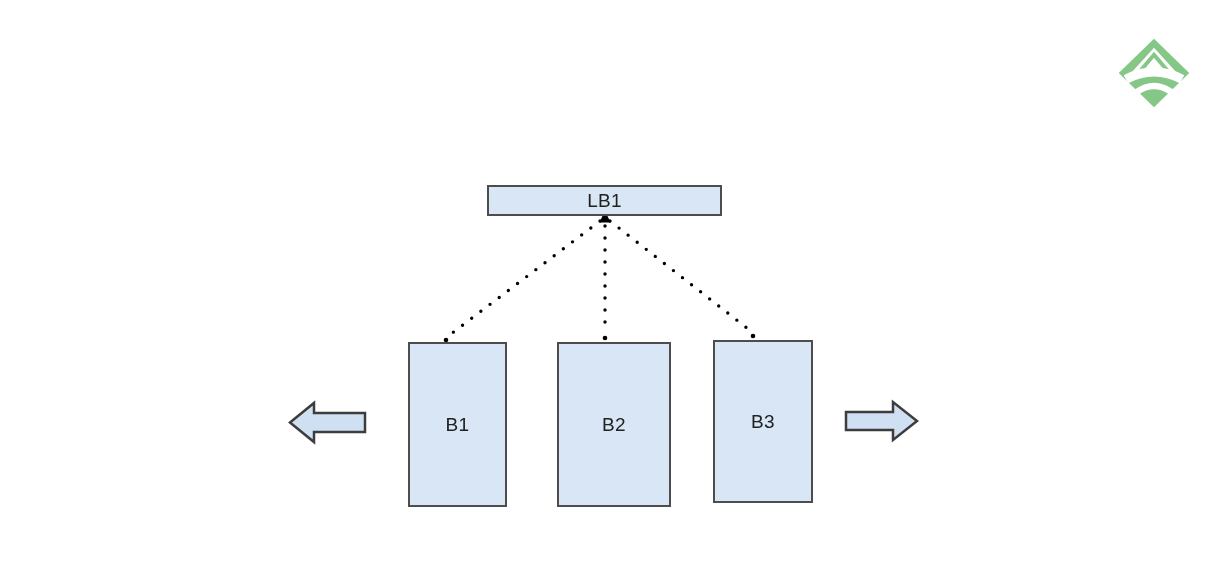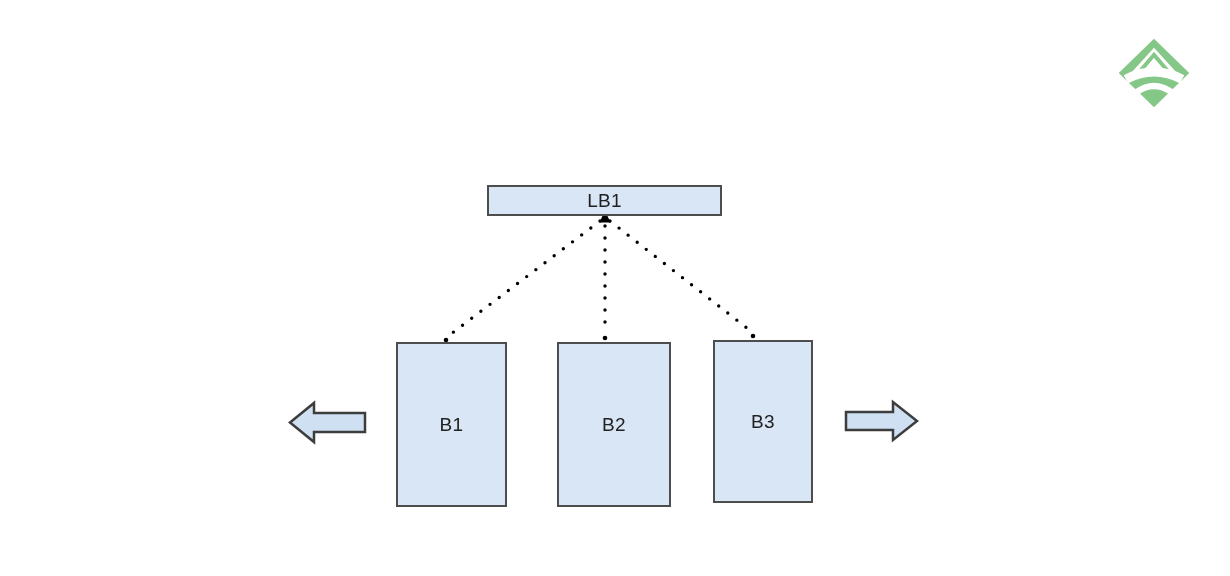--- a/index.html
+++ b/index.html
@@ -16,21 +16,21 @@
   .node{
     position:absolute;
     background:#d8e6f6;
     border:2px solid #4d4d4d;
     box-sizing:border-box;
     display:flex;align-items:center;justify-content:center;
     font-size:19px;color:#212121;
     letter-spacing:0.3px;
   }
   #node-lb1{left:487px;top:169px;width:235px;height:31px;margin-top:16px;}
-  #node-b1 {left:396px;top:342px;width:111px; height:165px;}
+  #node-b1 {left:408px;top:342px;width:99px; height:165px;}
   #node-b2 {left:557px;top:342px;width:114px; height:165px;}
   #node-b3 {left:713px;top:340px;width:100px;height:163px;text-align:center;}
 </style>
 </head>
 <body>
 
 <div class="stage">
 
   <svg class="overlay" viewBox="0 0 1230 576" xmlns="http://www.w3.org/2000/svg">
 

